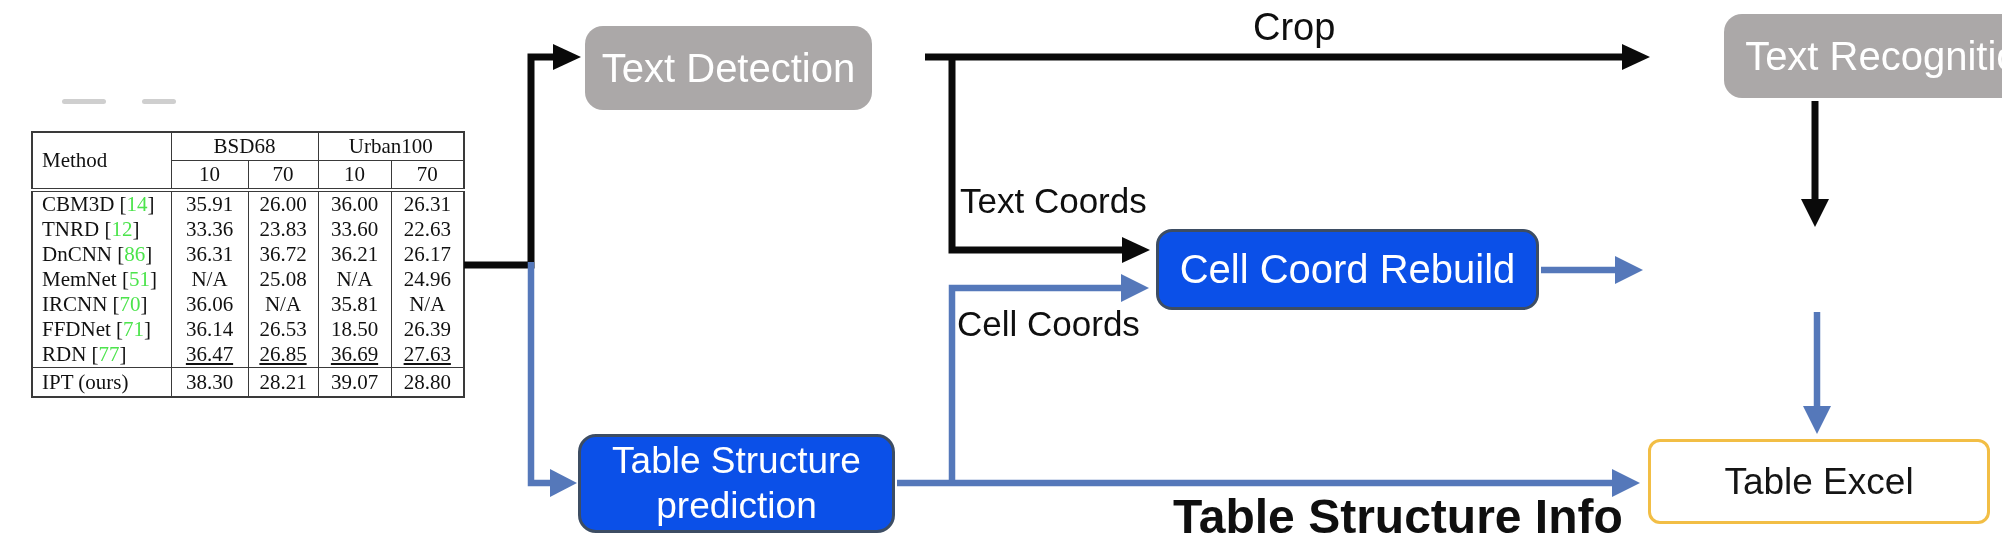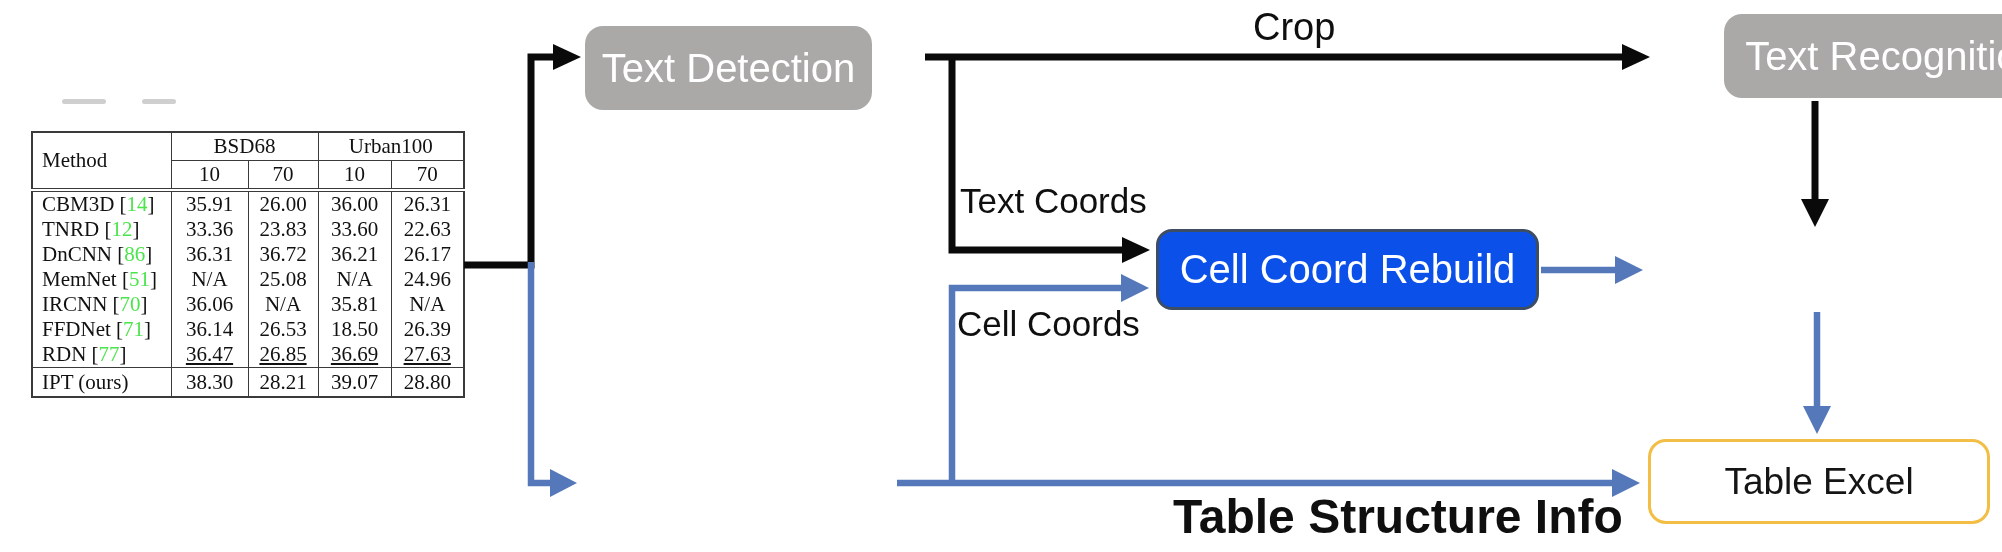--- a/index.html
+++ b/index.html
@@ -8,21 +8,21 @@
     font-family:"Liberation Sans", sans-serif;
   }
   
   .fbox{
     position:absolute;display:flex;align-items:center;justify-content:center;
     text-align:center;box-sizing:border-box;
   }
   .box-gray{background:#aba8a8;color:#ffffff;border-radius:18px;font-size:40px;}
   .box-blue{background:#0b50e8;color:#ffffff;border:3px solid #3d4d63;border-radius:16px;font-size:40px;}
   .box-orange{background:#e0894c;color:#ffffff;border-radius:16px;font-size:40px;}
-  .box-outline{background:#ffffff;color:#151515;border:3px solid #f2be45;border-radius:18px;font-size:37px;}
+  .box-outline{background:#ffffff;color:#151515;border:3px solid #f2be45;border-radius:12px;font-size:37px;}
   #text-detection{left:585px;top:15px;width:287px;height:84px;margin-top:11px;}
   #text-recognition{left:1724px;top:14px;width:338px;height:84px;text-align:center;}
   #cell-coord-rebuild{left:1156px;top:229px;width:383px;height:81px;}
   #cell-text-rebuild{left:1648px;top:229px;width:342px;height:81px;}
   #table-structure-prediction{left:578px;top:434px;width:317px;height:99px;font-size:37px;line-height:1.2;border-radius:18px;}
   #table-excel{left:1648px;top:439px;width:342px;height:85px;}
   
   .edge-label{position:absolute;color:#0f0f0f;white-space:nowrap;}
   #crop-label{left:1253px;top:6px;font-size:38px;}
   #text-coords-label{left:960px;top:181px;font-size:35px;}
@@ -198,20 +198,23 @@
 
   <div class="fbox box-gray" id="text-detection">
     <span>Text Detection</span>
   </div>
   <div class="fbox box-gray" id="text-recognition">
     <span>Text Recognition</span>
   </div>
   <div class="fbox box-blue" id="cell-coord-rebuild">
     <span>Cell Coord Rebuild</span>
   </div>
+  <div class="fbox box-blue" id="table-structure-prediction">
+    <span>Table Structure prediction</span>
+  </div>
   <div class="fbox box-outline" id="table-excel">
     <span>Table Excel</span>
   </div>
 
   <div class="edge-label" id="crop-label">Crop</div>
   <div class="edge-label" id="text-coords-label">Text Coords</div>
   <div class="edge-label" id="cell-coords-label">Cell Coords</div>
   <div class="edge-label" id="table-structure-info-label">Table Structure Info</div>
 
 </div>

